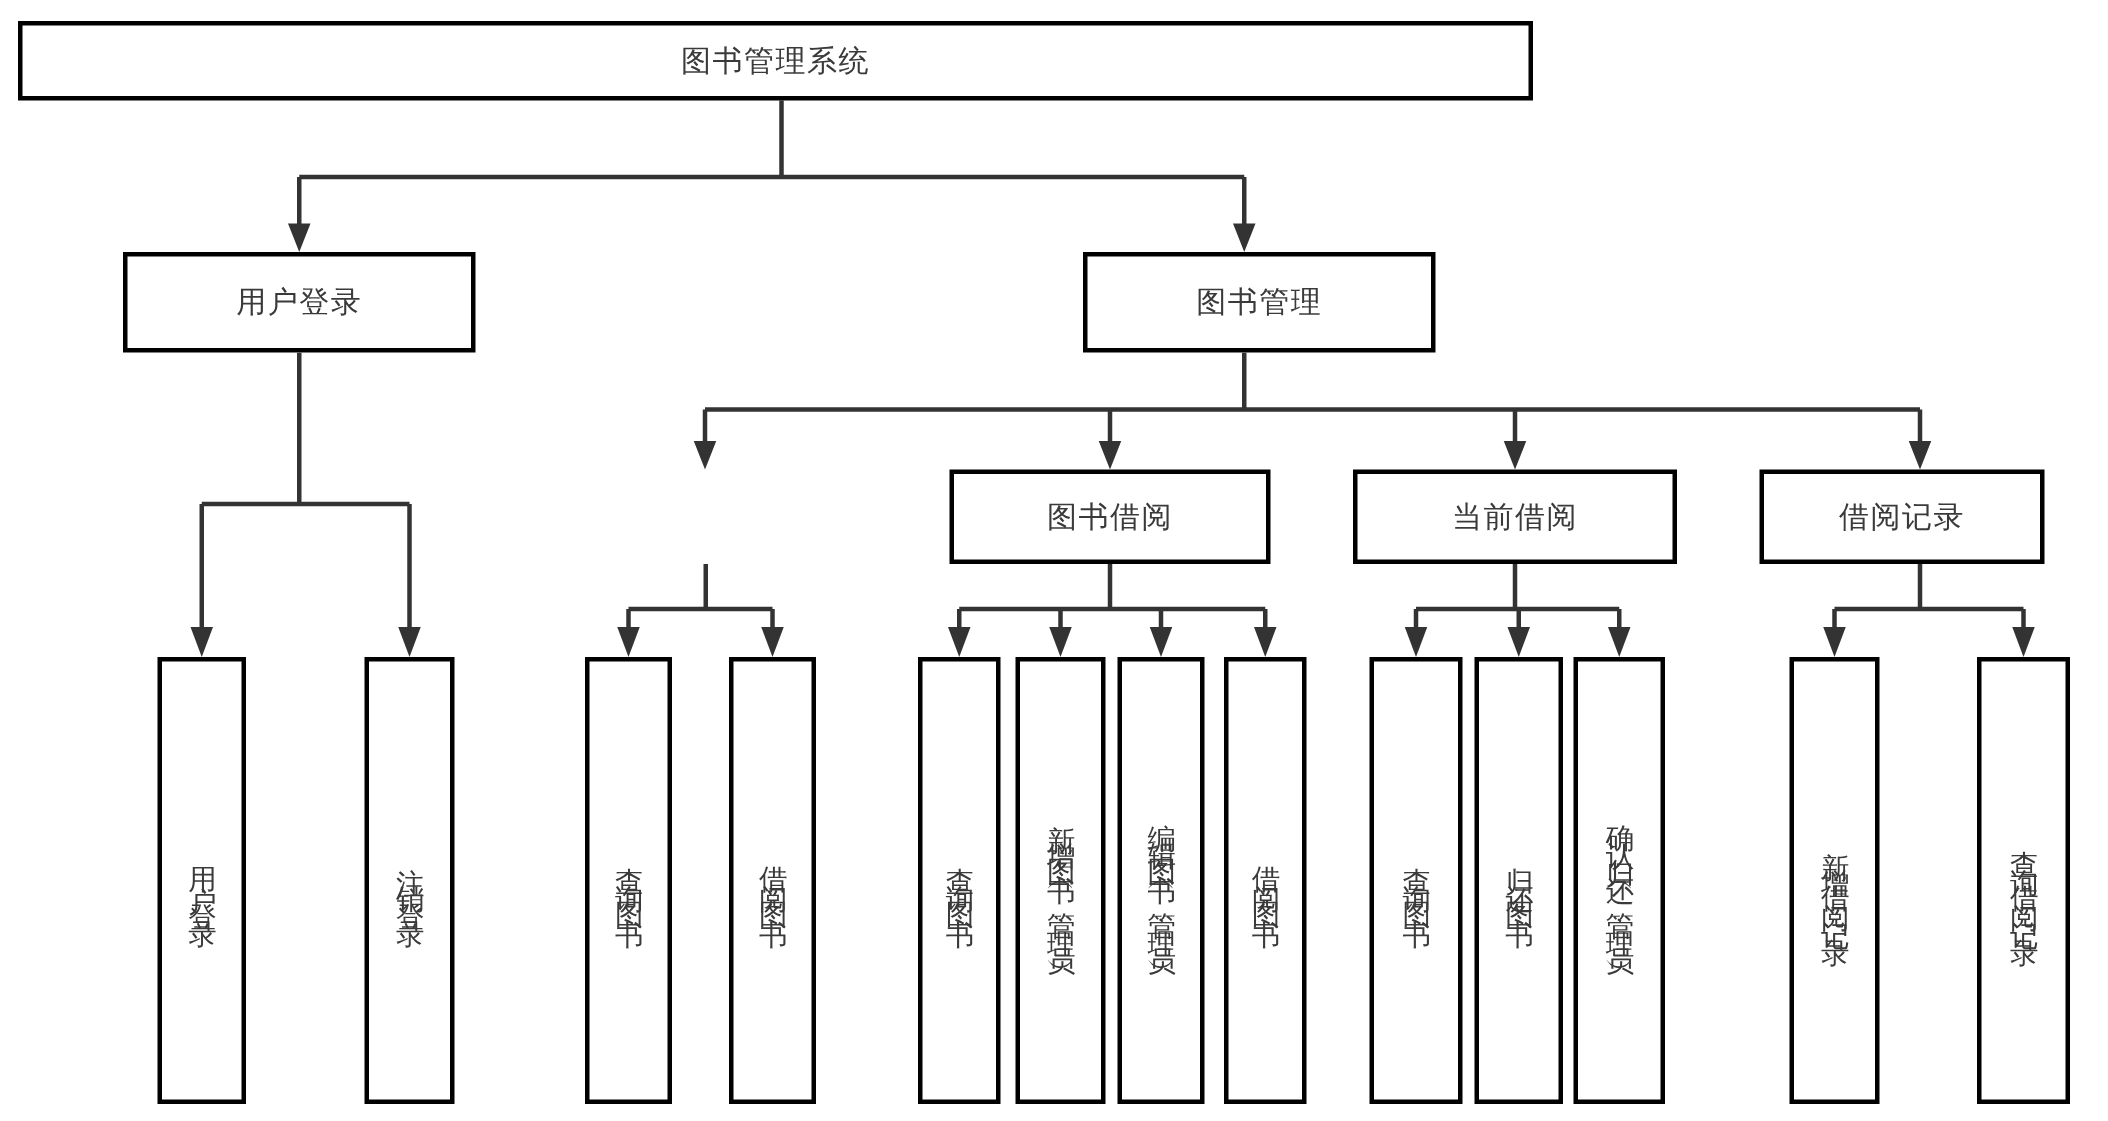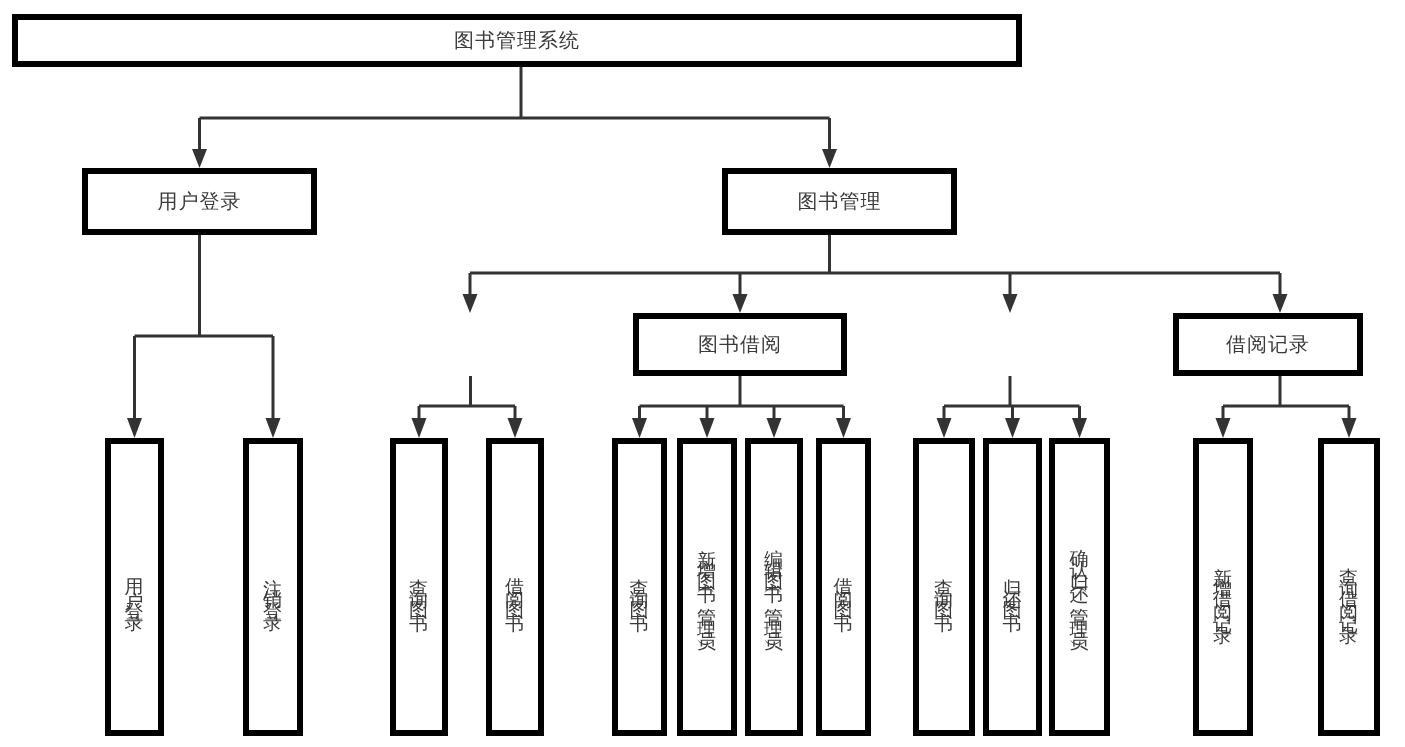--- a/index.html
+++ b/index.html
@@ -12,21 +12,21 @@
     overflow: hidden;
   }
   .wires {
     position: absolute;
     left: 0; top: 0;
     width: 1405px; height: 747px;
   }
   .box {
     position: absolute;
     box-sizing: border-box;
-    border: 6px solid #000000;
+    border: 3px solid #000000;
     background: #ffffff;
     color: #3a3a3a;
     display: flex;
     align-items: center;
     justify-content: center;
   }
   .box.h {
     font-size: 20px;
     letter-spacing: 1px;
     white-space: nowrap;
@@ -122,20 +122,21 @@
       <polygon points="1341.5,418 1356.5,418 1349,438"></polygon>
     </g>
   </svg>
 
   <div class="box h root" style="left:12px; top:14px; width:1010px; height:53px;">图书管理系统</div>
 
   <div class="box h" style="left:82px; top:168px; width:235px; height:67px;">用户登录</div>
   <div class="box h" style="left:712px; top:168px; width:235px; height:67px;margin-left:10px;">图书管理</div>
 
   <div class="box h" style="left:633px; top:313px; width:214px; height:63px;text-align:center;">图书借阅</div>
+  <div class="box h" style="left:902px; top:313px; width:216px; height:63px;">当前借阅</div>
   <div class="box h" style="left:1173px; top:313px; width:190px; height:63px;">借阅记录</div>
 
   <div class="box v" style="left:105px; top:438px; width:59px; height:298px;">用户登录</div>
   <div class="box v" style="left:243px; top:438px; width:60px; height:298px;">注销登录</div>
 
   <div class="box v" style="left:390px; top:438px; width:58px; height:298px;">查询图书</div>
   <div class="box v" style="left:486px; top:438px; width:58px; height:298px;">借阅图书</div>
 
   <div class="box v" style="left:612px; top:438px; width:55px; height:298px;">查询图书</div>
   <div class="box v" style="left:677px; top:438px; width:60px; height:298px;">新增图书（管理员）</div>

